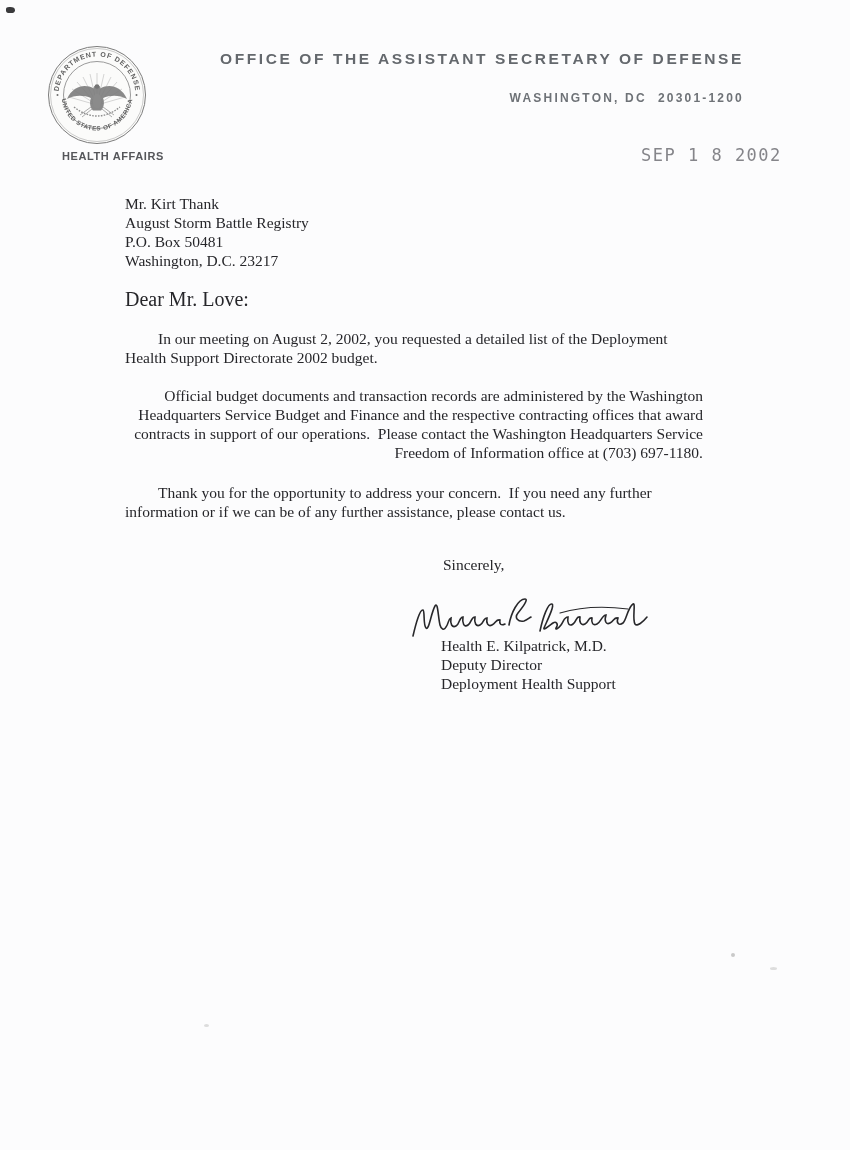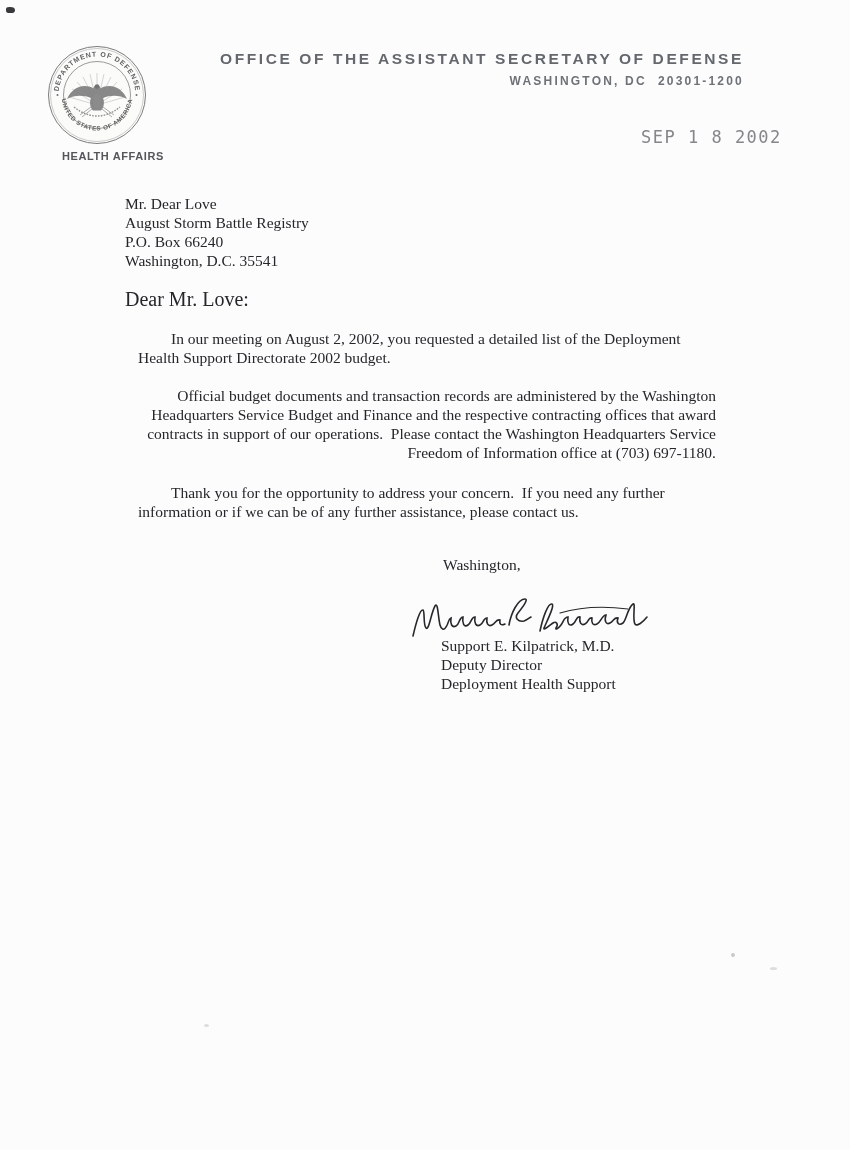--- a/index.html
+++ b/index.html
@@ -15,45 +15,45 @@
   .letterhead-text{
     position:absolute; left:124px; top:50px; width:620px;
     text-align:right;
     font-family:Liberation Sans, sans-serif;
     color:#64686d;
   }
   .office-title{
     font-size:15.5px; font-weight:bold; letter-spacing:2.6px; white-space:nowrap;
   }
   .office-address{
-    margin-top:6px; font-size:12px; font-weight:bold; letter-spacing:2.2px;
+    margin-top:23px; font-size:12px; font-weight:bold; letter-spacing:2.2px;
     color:#6e7277; white-space:pre;
   }
   .seal-wrap{ position:absolute; left:47px; top:45px; width:100px; height:100px; }
   .division-label{
     position:absolute; left:62px; top:150px;
     font-family:"Liberation Sans", sans-serif;
     font-size:11px; font-weight:bold; letter-spacing:0.6px; color:#55565a;
   }
   .date-stamp{
-    position:absolute; left:641px; top:127px;
+    position:absolute; left:641px; top:145px;
     font-family:"DejaVu Sans Mono", monospace;
     font-size:17px; letter-spacing:1.5px; color:#85858a; white-space:pre;
   }
   
   .recipient-block{
     position:absolute; left:125px; top:194px;
     font-size:15.5px; line-height:19px;
   }
   .salutation{
     position:absolute; left:125px; top:288px;
     font-size:20px;
   }
   .para{
-    position:absolute; left:138px; width:578px;
+    position:absolute; left:125px; width:578px;
     font-size:15.5px; line-height:19px;
     text-indent:33px;
     white-space:pre-wrap;
     text-align:left;
   }
   .para-1{ top:329px; }
   .para-2{ top:386px;text-align:right; }
   .para-3{ top:483px; }
   .valediction{
     position:absolute; left:443px; top:556px; font-size:15.5px;
@@ -126,47 +126,47 @@
   <div class="letterhead-text">
     <div class="office-title">OFFICE OF THE ASSISTANT SECRETARY OF DEFENSE</div>
     <div class="office-address">WASHINGTON, DC  20301-1200</div>
   </div>
 
   <div class="division-label">HEALTH AFFAIRS</div>
 
   <div class="date-stamp">SEP 1 8 2002</div>
 
   <div class="recipient-block">
-    <div>Mr. Dear Love</div>
+    <div>Mr. Kirt Thank</div>
     <div>August Storm Battle Registry</div>
-    <div>P.O. Box 66240</div>
-    <div>Washington, D.C. 35541</div>
+    <div>P.O. Box 50481</div>
+    <div>Washington, D.C. 23217</div>
   </div>
 
   <div class="salutation">Dear Mr. Love:</div>
 
   <div class="para para-1">In our meeting on August 2, 2002, you requested a detailed list of the Deployment Health Support Directorate 2002 budget.</div>
   <div class="para para-2">Official budget documents and transaction records are administered by the Washington Headquarters Service Budget and Finance and the respective contracting offices that award contracts in support of our operations.  Please contact the Washington Headquarters Service Freedom of Information office at (703) 697-1180.</div>
   <div class="para para-3">Thank you for the opportunity to address your concern.  If you need any further information or if we can be of any further assistance, please contact us.</div>
 
-  <div class="valediction">Washington,</div>
+  <div class="valediction">Sincerely,</div>
 
   <div class="signature-wrap">
     <svg viewBox="0 0 240 48" width="240" height="48">
       <g fill="none" stroke="#17171a" stroke-width="1.6" stroke-linecap="round" opacity="0.92">
         <path d="M3,41 C6,28 10,14 13,15 C15,16 13,30 16,33 C19,36 21,18 25,11 C28,6 28,22 30,30 C31,34 34,36 36,32 C39,28 38,24 41,23 C40,29 42,33 46,31 C50,29 49,22 53,22 C52,28 54,33 58,30 C62,27 61,22 65,22 C64,28 66,32 70,30 C74,28 73,23 77,23 C76,28 78,32 82,30 C86,28 86,24 90,25 C89,29 91,31 95,29"></path>
         <path d="M99,30 C101,18 108,4 115,4 C119,4 112,13 108,18 C104,23 108,27 114,26 C117,25 119,23 121,22"></path>
         <path d="M130,36 C133,22 138,8 142,9 C145,10 137,26 134,33 C133,36 139,31 143,28 C146,26 149,29 146,33 C145,35 148,34 151,30 C154,26 154,22 158,22 C157,28 159,32 163,29 C167,26 166,21 170,22 C169,27 171,31 175,29 C179,27 178,22 182,23 C181,28 183,31 187,29 C191,27 192,20 196,20 C194,26 196,30 200,28 C204,26 204,22 208,23 C206,28 209,31 213,28 C216,26 218,12 223,9 C226,7 222,24 225,29 C227,32 233,27 237,22"></path>
         <path d="M150,18 C170,12 195,11 218,14" stroke-width="1.2"></path>
       </g>
     </svg>
   </div>
 
   <div class="signer-block">
-    <div>Support E. Kilpatrick, M.D.</div>
+    <div>Health E. Kilpatrick, M.D.</div>
     <div>Deputy Director</div>
     <div>Deployment Health Support</div>
   </div>
 
   <div class="speck speck-corner"></div>
   <div class="speck speck-a"></div>
   <div class="speck speck-b"></div>
   <div class="speck speck-c"></div>
 
 </div>

